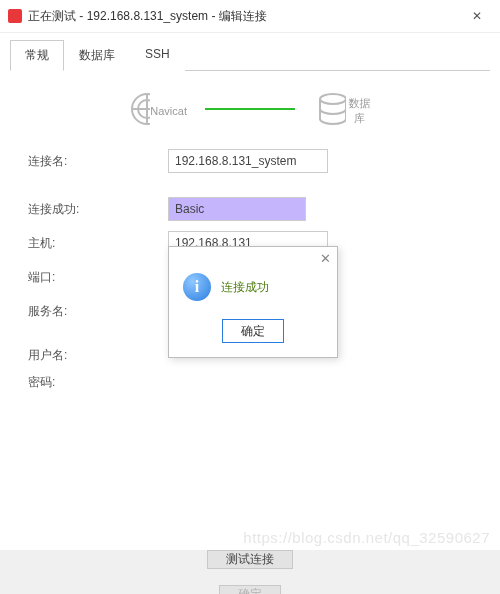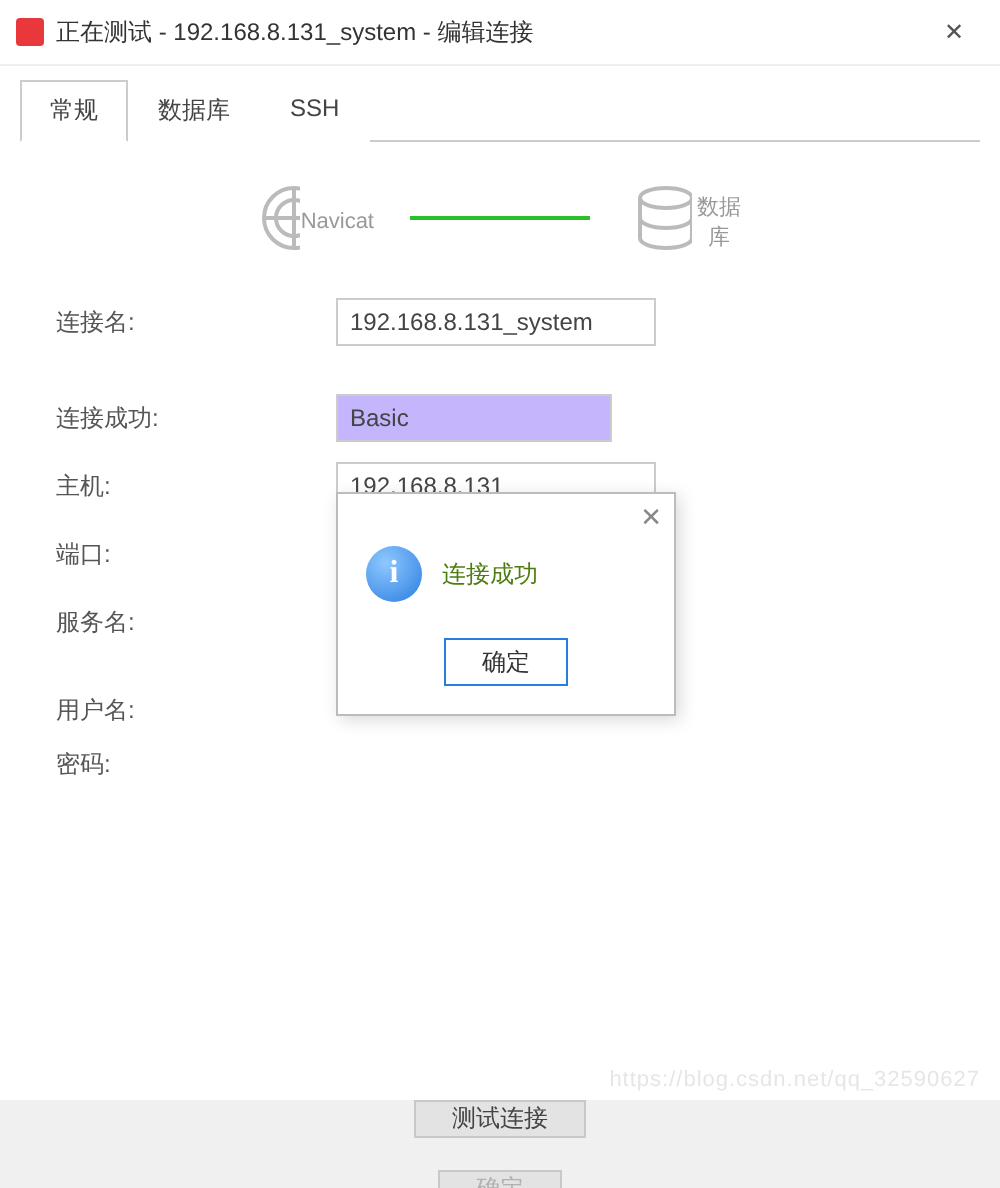--- a/index.html
+++ b/index.html
@@ -40,21 +40,21 @@
 
 .modal { position: absolute; left: 168px; top: 246px; width: 170px; background: #fff; border: 1px solid #bcbcbc; box-shadow: 2px 2px 8px rgba(0,0,0,0.15); }
 .modal-head { height: 22px; display: flex; justify-content: flex-end; align-items: center; padding-right: 6px; }
 .modal-close { color: #888; cursor: pointer; font-size: 13px; }
 .modal-body { display: flex; align-items: center; gap: 10px; padding: 4px 14px 10px; }
 .info-icon { width: 28px; height: 28px; border-radius: 50%; background: radial-gradient(circle at 35% 30%, #8fc8ff, #2a7de0); display: flex; align-items: center; justify-content: center; color: #fff; font-weight: bold; font-size: 16px; font-family: Georgia, serif; }
 .modal-msg { color: #4d7c0f; }
 .modal-foot { text-align: center; padding: 8px 0 14px; }
 .modal-btn { height: 24px; padding: 0 18px; border: 1px solid #2a7de0; background: #fff; color: #333; cursor: pointer; }
 
-.watermark { position: absolute; right: 10px; bottom: 48px; color: #e6e6e6; font-size: 11px; letter-spacing: 0.5px; margin-top: 20px; }
+.watermark { position: absolute; right: 10px; bottom: 48px; color: #e6e6e6; font-size: 15px; letter-spacing: 0.5px; margin-top: 20px; }
 </style>
 </head>
 <body>
 
 <div class="titlebar">
   <div class="app-icon"></div>
   <div class="title">正在测试 - 192.168.8.131_system - 编辑连接</div>
   <div class="close">✕</div>
 </div>
 

